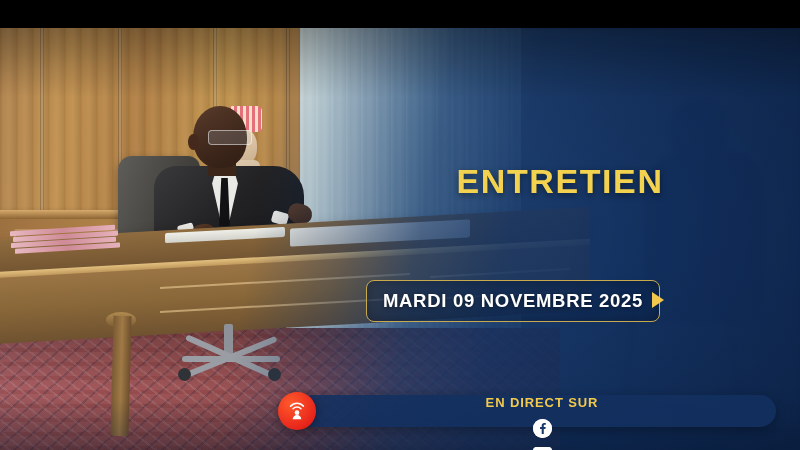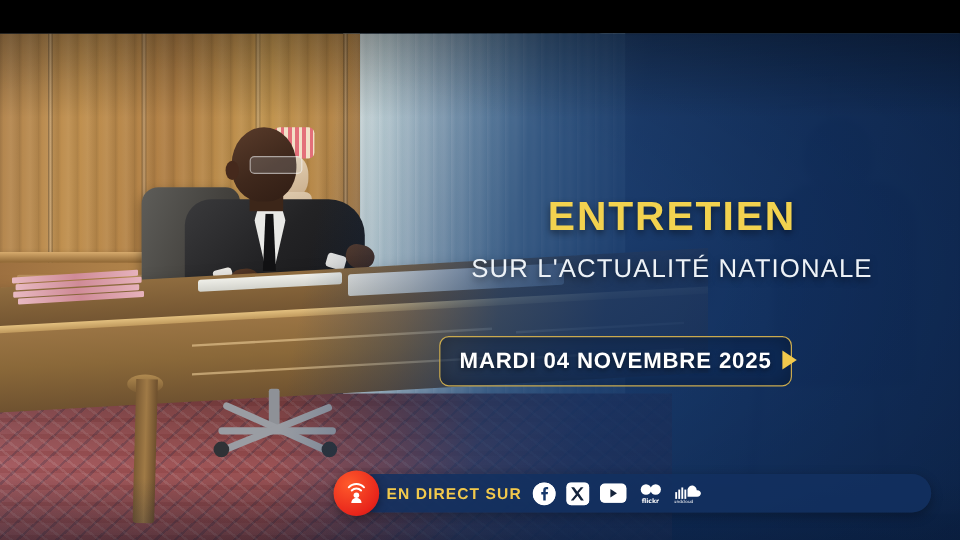--- a/index.html
+++ b/index.html
@@ -205,20 +205,21 @@
   }
   .timebox .hh{font-size:20px;font-weight:bold;letter-spacing:.4px;color:#12386E;line-height:1;}
   .timebox .gmt{font-size:10.5px;color:#3f5d86;margin-top:3px;line-height:1;}
 
   
   .socialbar{
     position:absolute;left:296px;top:367px;height:32px;min-width:440px;
     background:rgba(18,48,96,.88);border-radius:16px;
     display:flex;align-items:center;padding:0 14px 0 26px;gap:9px;
     box-shadow:0 3px 10px rgba(0,0,0,.30);
+    flex-direction:column;
   }
   .liveicon{
     position:absolute;left:278px;top:364px;width:38px;height:38px;border-radius:50%;
     background:radial-gradient(circle at 34% 30%,#ff5a2b,#e8251b 70%,#c01510);
     display:flex;align-items:center;justify-content:center;
     box-shadow:0 2px 8px rgba(0,0,0,.40);
   }
   .endirect{font-size:13px;font-weight:bold;letter-spacing:.9px;color:#F2C94C;white-space:nowrap;}
   .handle{font-size:15.5px;color:#E9EEF5;letter-spacing:.2px;white-space:nowrap;margin-left:6px;}
   .sic{width:19px;height:19px;display:flex;align-items:center;justify-content:center;flex:0 0 auto;}
@@ -317,27 +318,26 @@
   </div>
 
   <div class="overlay-blue"></div>
   <div class="overlay-vig"></div>
   <div class="overlay-top"></div>
   <div class="overlay-bot"></div>
 
   <div class="brandblock">
     <div class="kicker">ENTRETIEN</div>
     <div class="subtitle">
-      <span>SUR L'ACTUALITÉ NATIONALE</span>
     </div>
   </div>
 
   <div class="daterow">
     <div class="datepill">
-      <span class="dtext">MARDI 04 NOVEMBRE 2025</span>
+      <span class="dtext">MARDI 09 NOVEMBRE 2025</span>
     </div>
     <div class="arrow"></div>
   </div>
 
   <div class="socialbar">
     <span class="endirect">EN DIRECT SUR</span>
 
     <span class="sic fb">
       <svg width="19" height="19" viewBox="0 0 24 24" aria-hidden="true">
         <circle cx="12" cy="12" r="12" fill="#ffffff"></circle>

